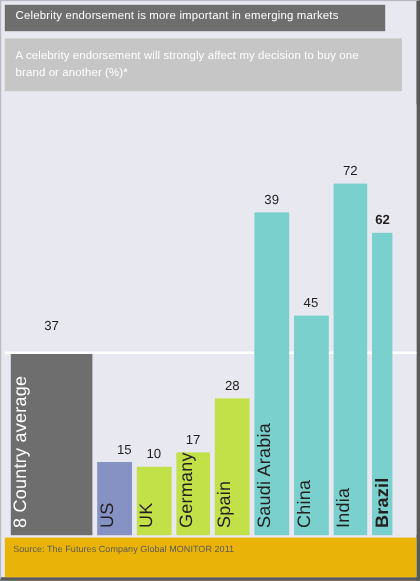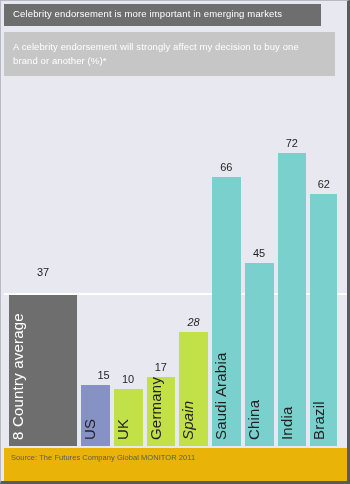--- a/index.html
+++ b/index.html
@@ -113,45 +113,45 @@
         <div class="bar c-green" style="height: 57px;">
           <div class="bar-label" style="text-align: left; height: 47px;">UK</div>
         </div>
       </div>
       <div class="bar-slot" style="left: 142.5px; width: 28.75px; height: 359px;">
         <div class="bar-value" style="bottom: 73px;">17</div>
         <div class="bar c-green" style="height: 69px;">
           <div class="bar-label" style="text-align: left; height: 59px;">Germany</div>
         </div>
       </div>
-      <div class="bar-slot" style="left: 175.25px; width: 28.75px; height: 359px; font-style: italic;">
+      <div class="bar-slot" style="left: 175.25px; width: 28.75px; height: 359px;">
         <div class="bar-value" style="bottom: 118px;">28</div>
         <div class="bar c-green" style="height: 114px;">
           <div class="bar-label" style="text-align: left; height: 104px;">Spain</div>
         </div>
       </div>
       <div class="bar-slot" style="left: 208px; width: 28.75px; height: 359px;">
-        <div class="bar-value" style="bottom: 273px;">66</div>
+        <div class="bar-value" style="bottom: 273px;">39</div>
         <div class="bar c-teal" style="height: 269px;">
           <div class="bar-label" style="text-align: left; height: 259px;">Saudi Arabia</div>
         </div>
       </div>
       <div class="bar-slot" style="left: 240.75px; width: 28.75px; height: 359px;">
         <div class="bar-value" style="bottom: 187px;">45</div>
         <div class="bar c-teal" style="height: 183px;">
           <div class="bar-label" style="text-align: left; height: 173px;">China</div>
         </div>
       </div>
       <div class="bar-slot" style="left: 273.5px; width: 28.75px; height: 359px;">
         <div class="bar-value" style="bottom: 297px;">72</div>
         <div class="bar c-teal" style="height: 293px;">
           <div class="bar-label" style="text-align: left; height: 283px;">India</div>
         </div>
       </div>
-      <div class="bar-slot" style="left: 306.25px; width: 27px; height: 359px;">
+      <div class="bar-slot" style="left: 306.25px; width: 17px; height: 359px; font-weight: bold;">
         <div class="bar-value" style="bottom: 256px;">62</div>
         <div class="bar c-teal" style="height: 252px;">
           <div class="bar-label" style="text-align: left; height: 242px;">Brazil</div>
         </div>
       </div>
     </div>
 
   <div id="footer">
     <div id="source-text">
       <span>Source: The Futures Company Global MONITOR 2011</span><br>

